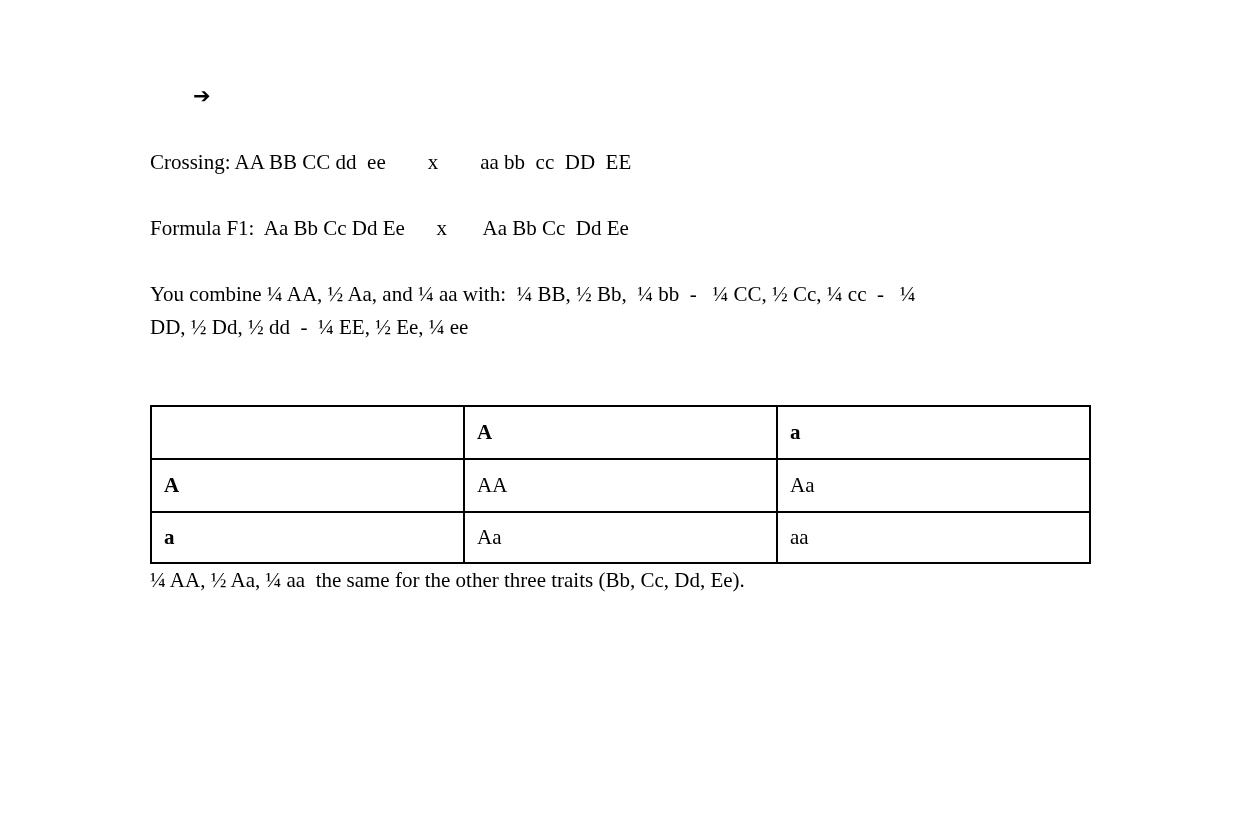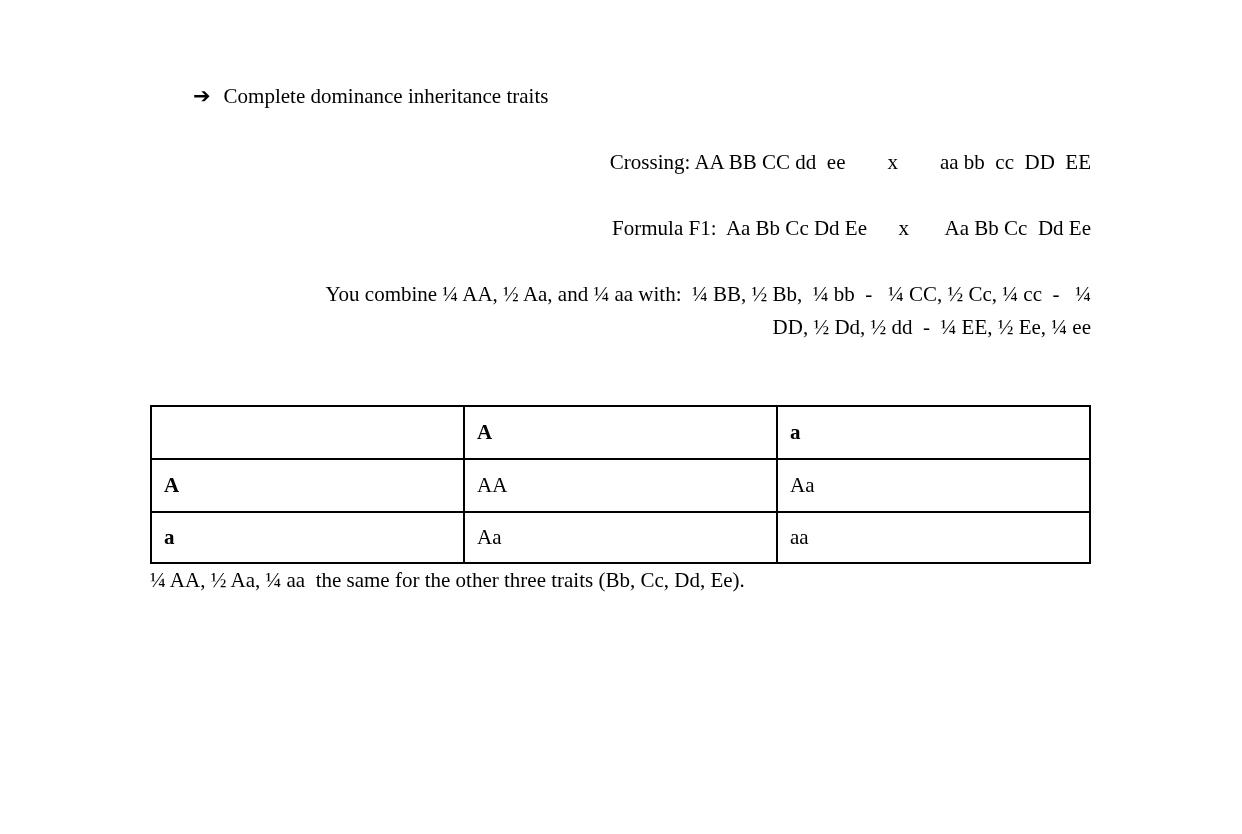--- a/index.html
+++ b/index.html
@@ -21,21 +21,20 @@
     position: absolute;
     left: 150px;
     top: 80px;
     width: 941px;
     font-size: 21px;
     line-height: 33px;
   }
   .para {
     white-space: pre-wrap;
     margin: 0 0 33px 0;
-    text-align: right;
   }
   .heading-row {
     display: flex;
     align-items: baseline;
     margin: 0 0 33px 43px;
     white-space: pre-wrap;
   }
   .bullet {
     font-family: "DejaVu Sans", sans-serif;
     font-size: 21px;
@@ -65,21 +64,20 @@
   }
 </style>
 </head>
 <body>
 
 <div class="page">
   <div class="content">
 
     <div class="heading-row">
       <span class="bullet">➔</span>
-      <span>Complete dominance inheritance traits</span>
     </div>
 
     <p class="para">Crossing: AA BB CC dd  ee        x        aa bb  cc  DD  EE</p>
 
 
     <p class="para">Formula F1:  Aa Bb Cc Dd Ee      x       Aa Bb Cc  Dd Ee</p>
 
 
     <p class="para no-bottom-margin">You combine ¼ AA, ½ Aa, and ¼ aa with:  ¼ BB, ½ Bb,  ¼ bb  -   ¼ CC, ½ Cc, ¼ cc  -   ¼
 DD, ½ Dd, ½ dd  -  ¼ EE, ½ Ee, ¼ ee</p>

